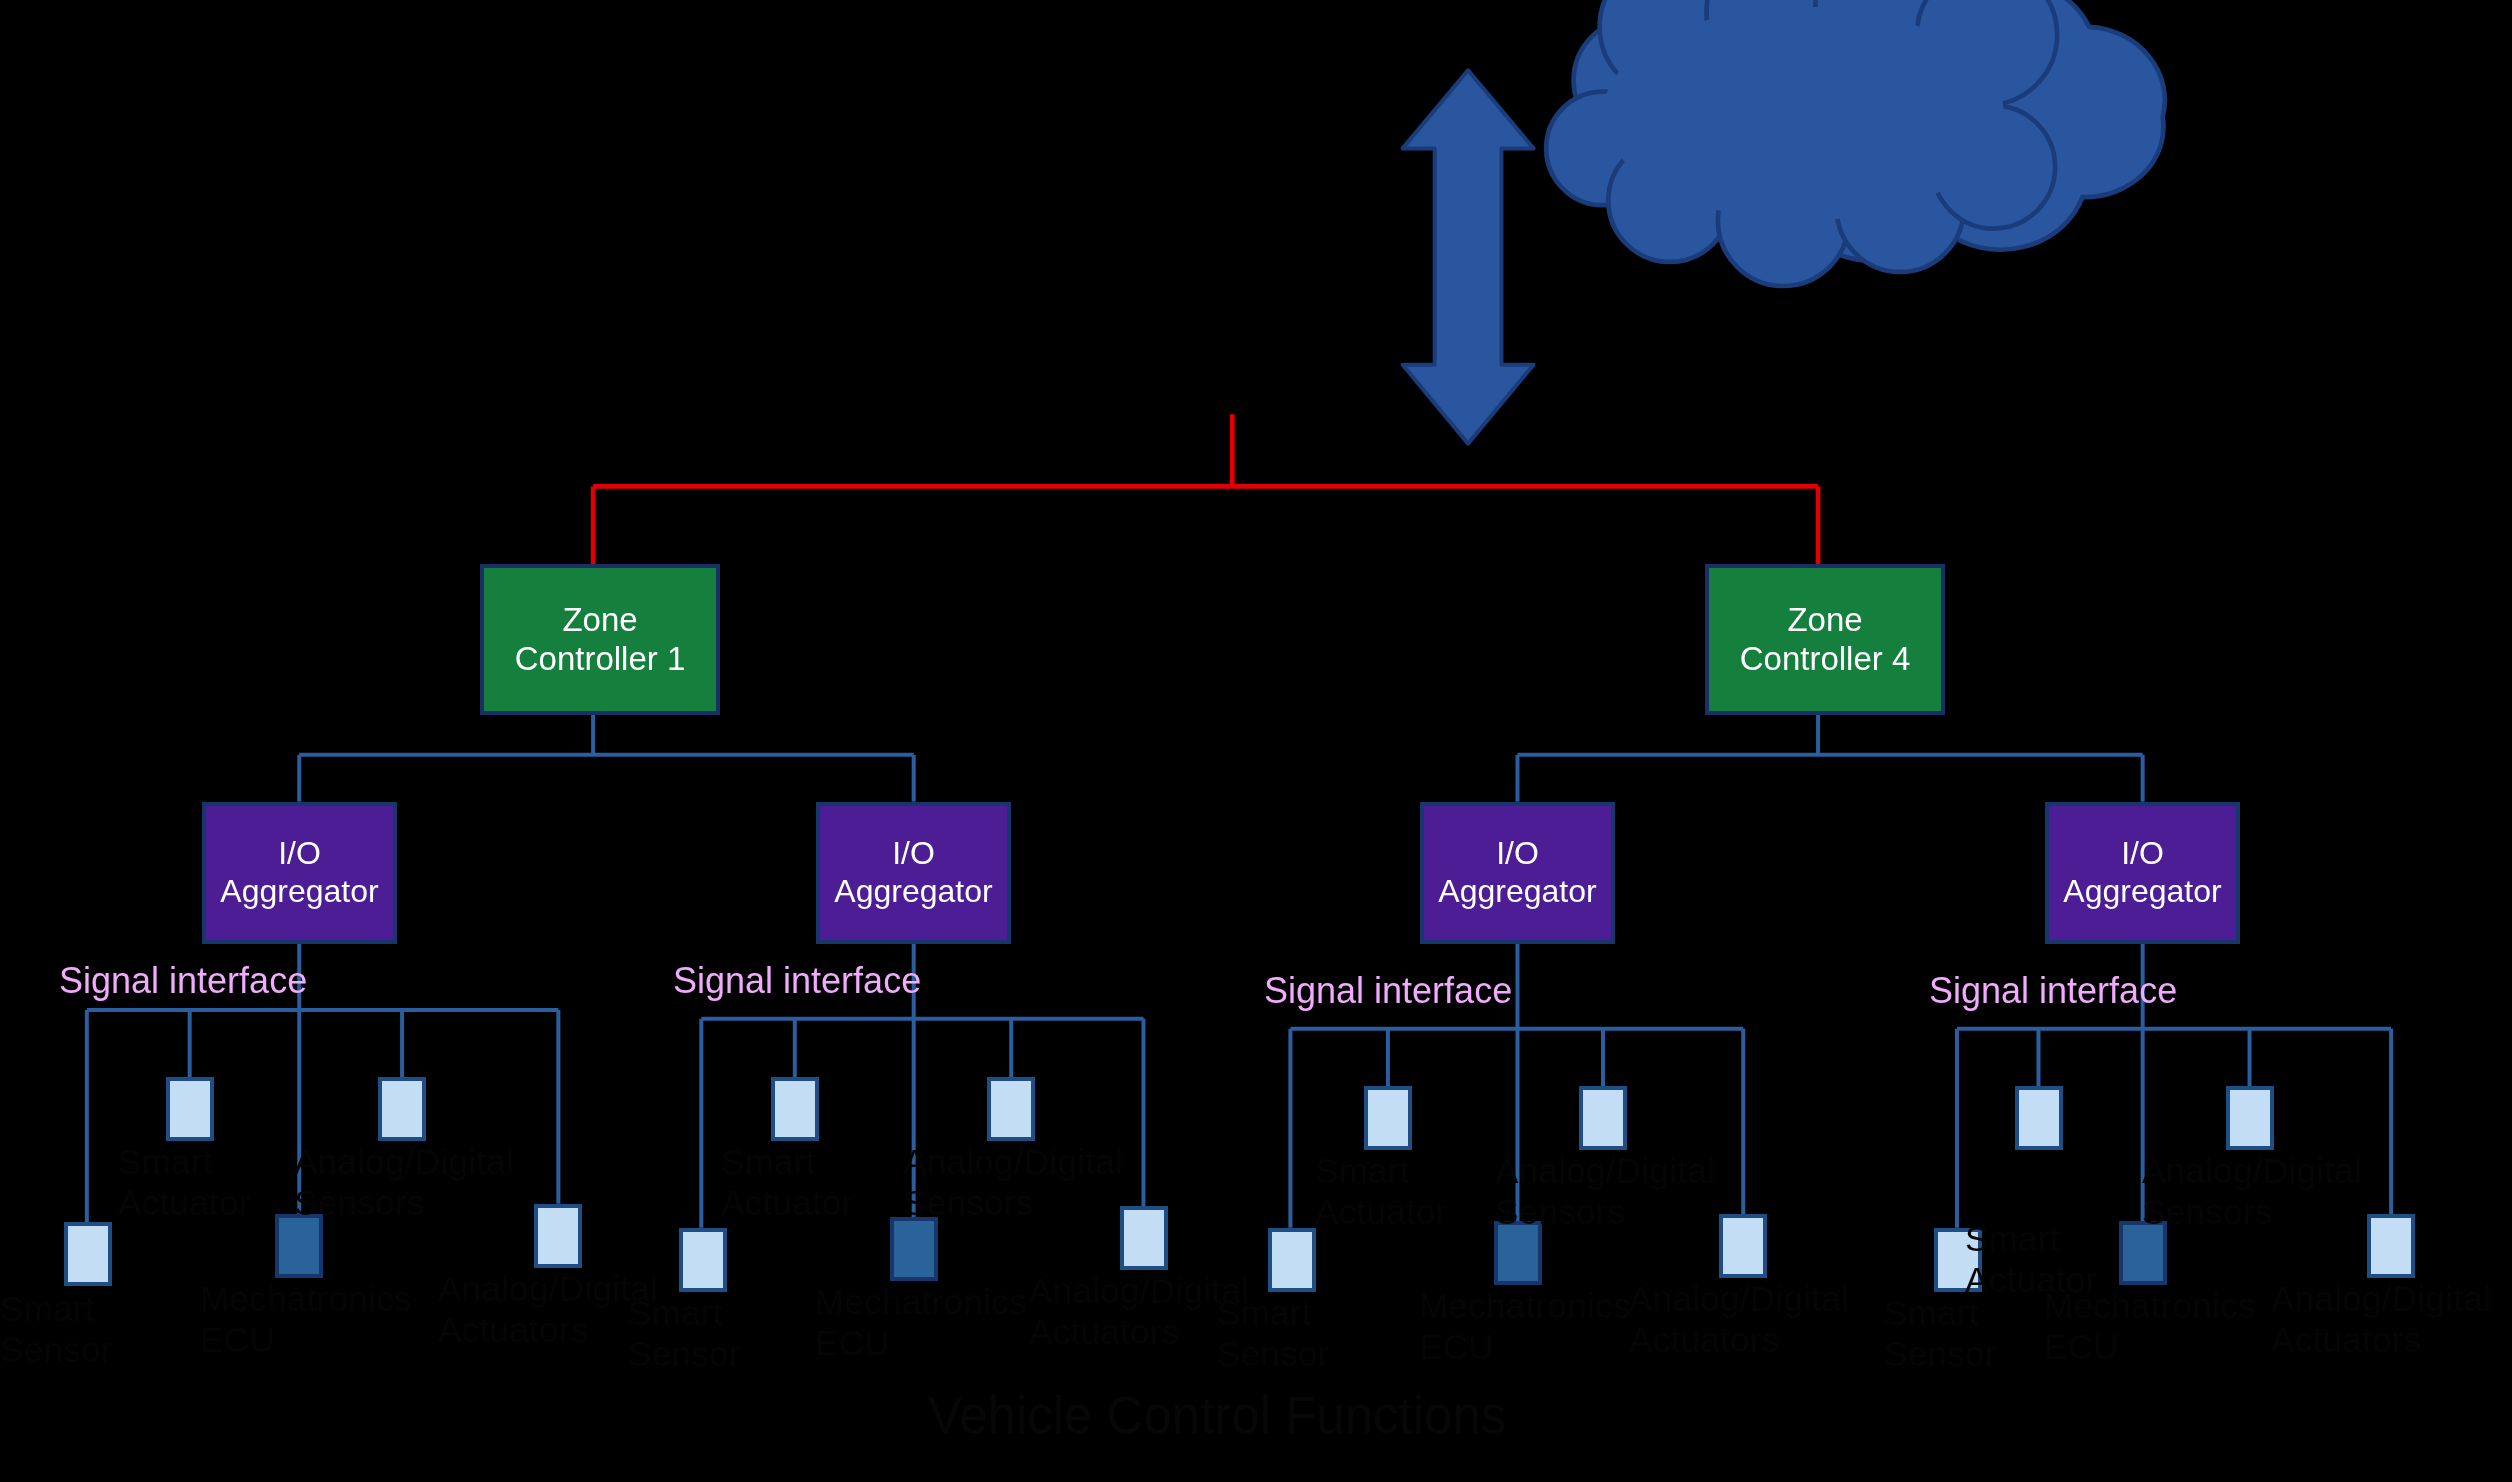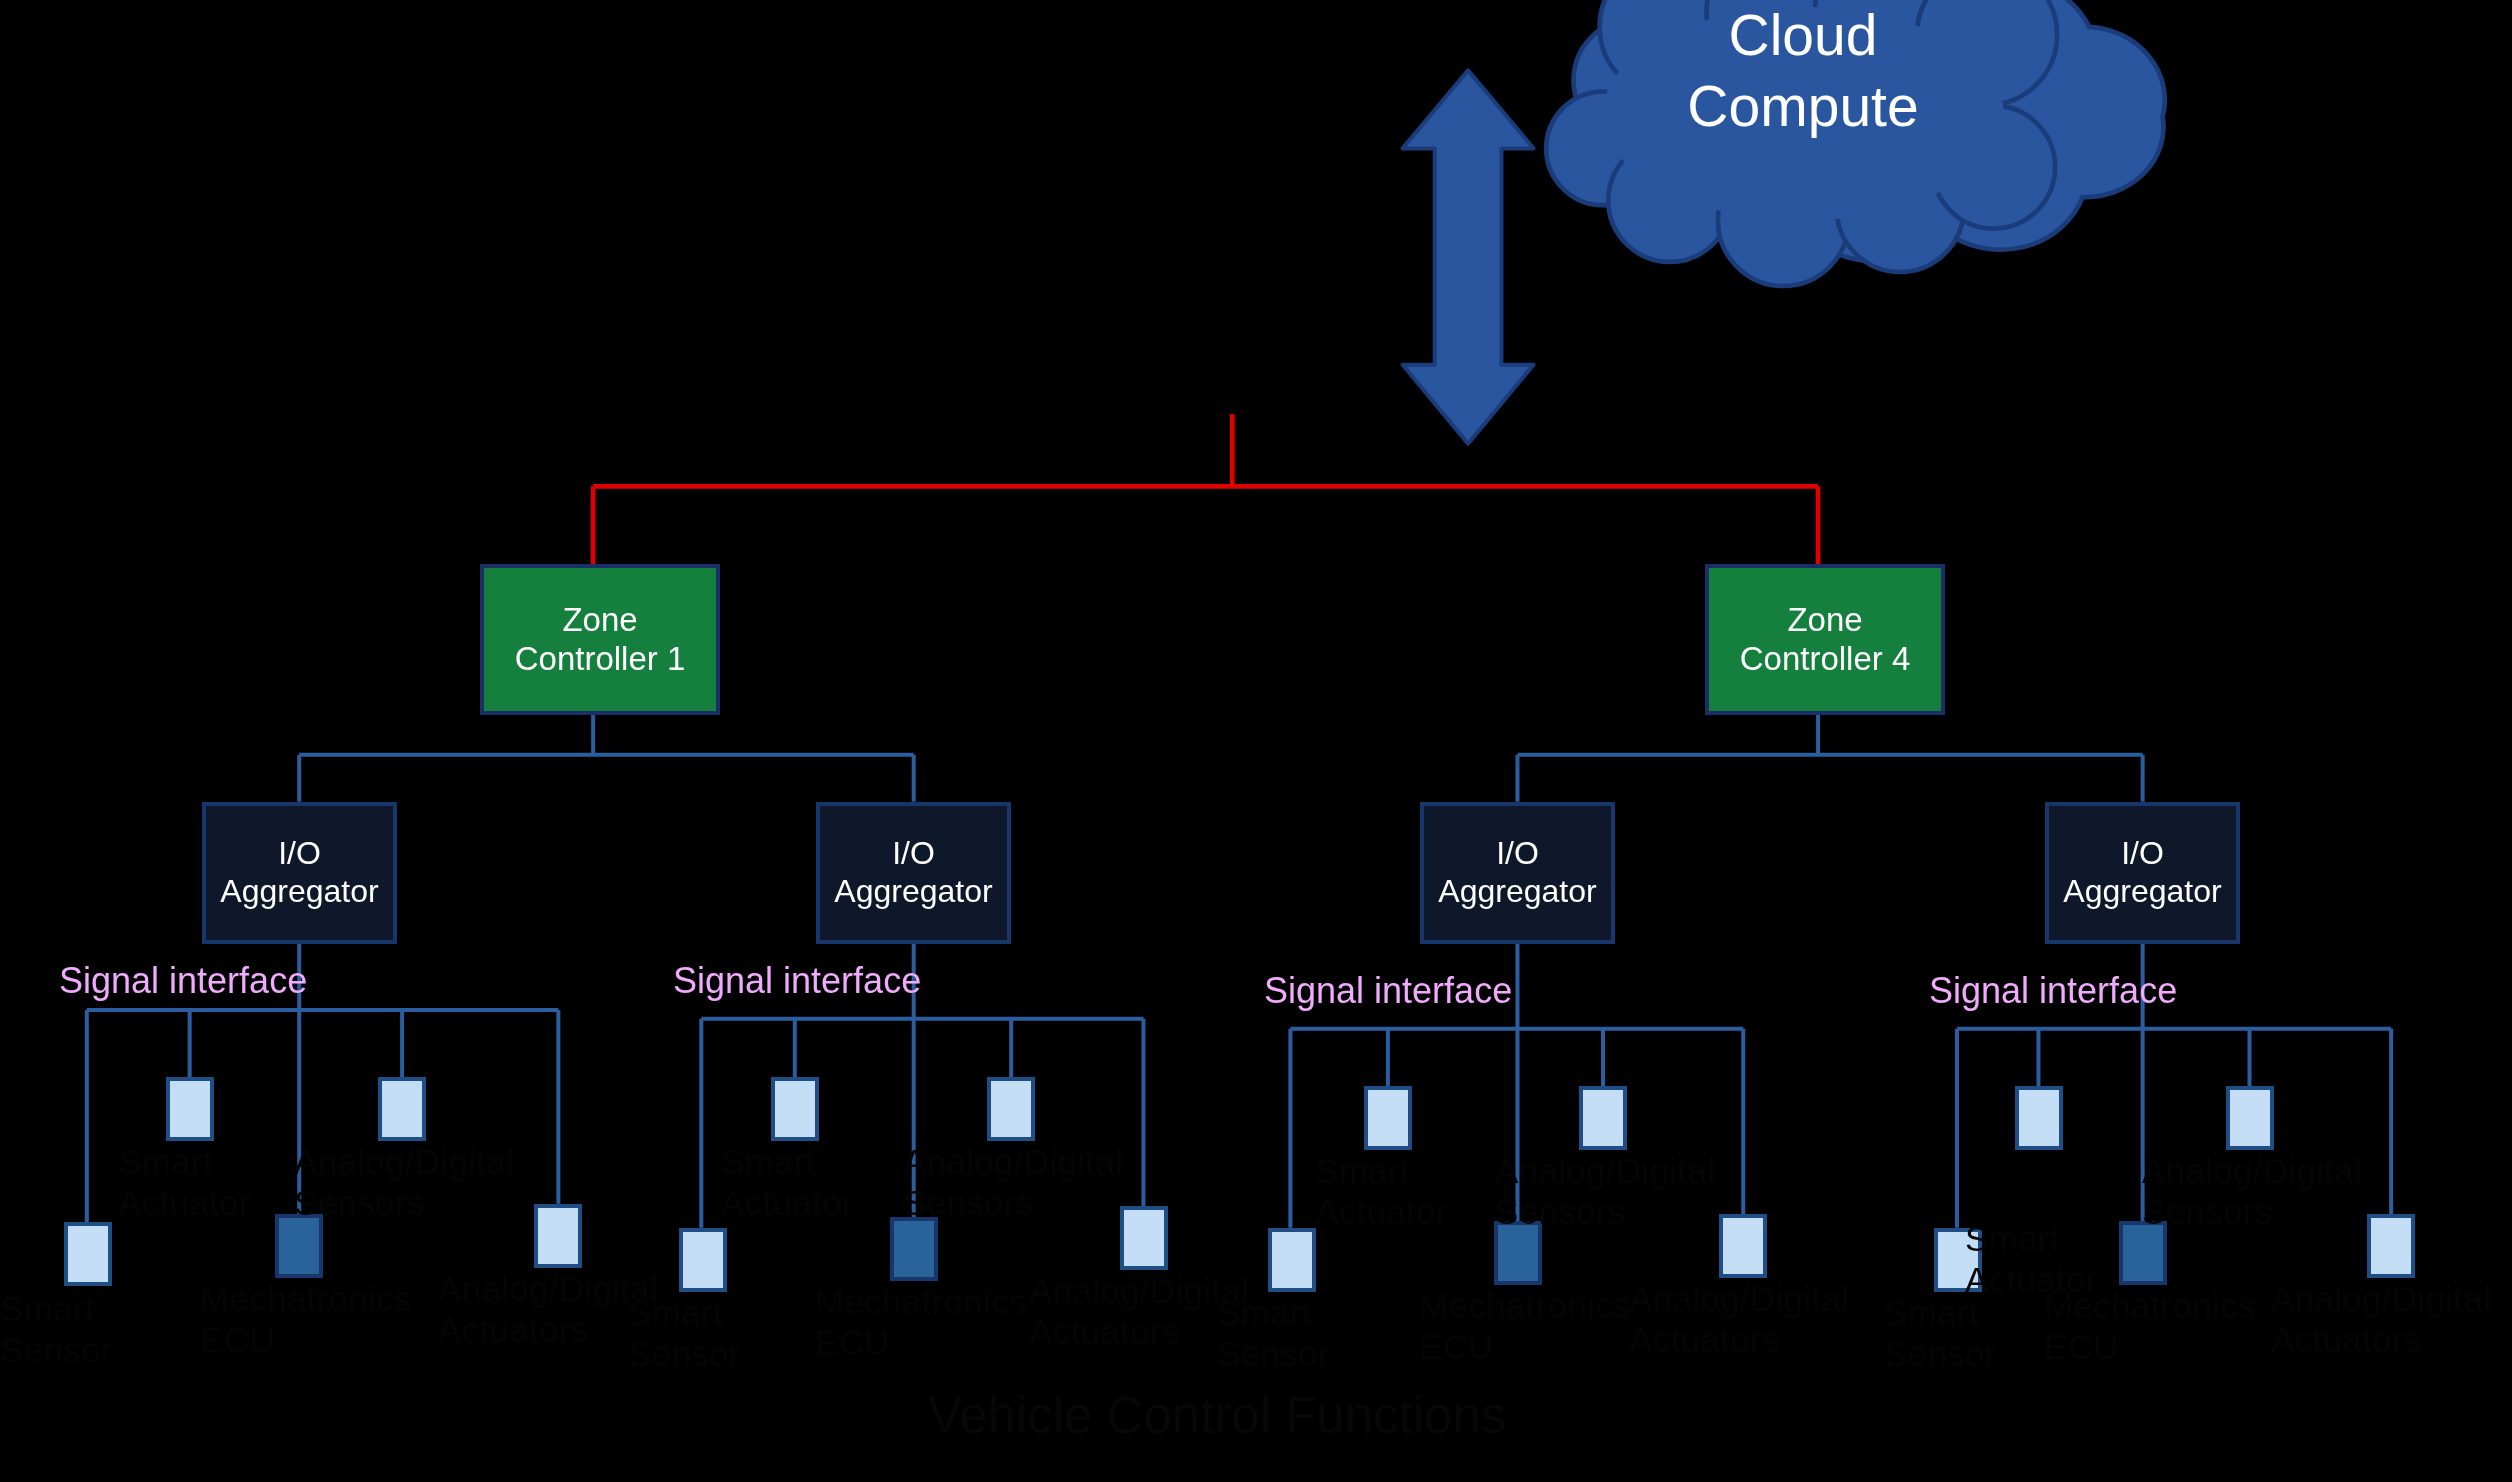--- a/index.html
+++ b/index.html
@@ -27,21 +27,21 @@
     font-weight:bold;
     font-size:31px;
   }
   .node-zone{
     background:#15803d;
     border:4px solid #1B2F66;
     font-weight:normal;
     font-size:33px;
   }
   .node-agg{
-    background:#0f172a;
+    background:#4c1d95;
     border:4px solid #17366B;
     font-weight:normal;
     font-size:32px;
   }
   .leaf{
     position:absolute;
     box-sizing:border-box;
     background:#C3DDF4;
     border:4px solid #1F4E85;
   }
@@ -179,22 +179,20 @@
       <line x1="3208" y1="1408" x2="3208" y2="1540"></line>
       <line x1="2930" y1="1540" x2="3580" y2="1540"></line>
       <line x1="2930" y1="1540" x2="2930" y2="1838"></line>
       <line x1="3052" y1="1540" x2="3052" y2="1648"></line>
       <line x1="3208" y1="1540" x2="3208" y2="1828"></line>
       <line x1="3368" y1="1540" x2="3368" y2="1648"></line>
       <line x1="3580" y1="1540" x2="3580" y2="1818"></line>
     </g>
   </svg>
 
-  <div class="cloud-text" style="left:1616px;top:0px;width:374px;">Cloud
-Compute</div>
 
 
   <div class="node node-zone" style="left:480px;top:564px;width:240px;height:151px;">Zone
 Controller 1</div>
   <div class="node node-zone" style="left:1705px;top:564px;width:240px;height:151px;">Zone
 Controller 4</div>
 
   <div class="node node-agg" style="left:202px;top:802px;width:195px;height:142px;">I/O
 Aggregator</div>
   <div class="node node-agg" style="left:816px;top:802px;width:195px;height:142px;">I/O

